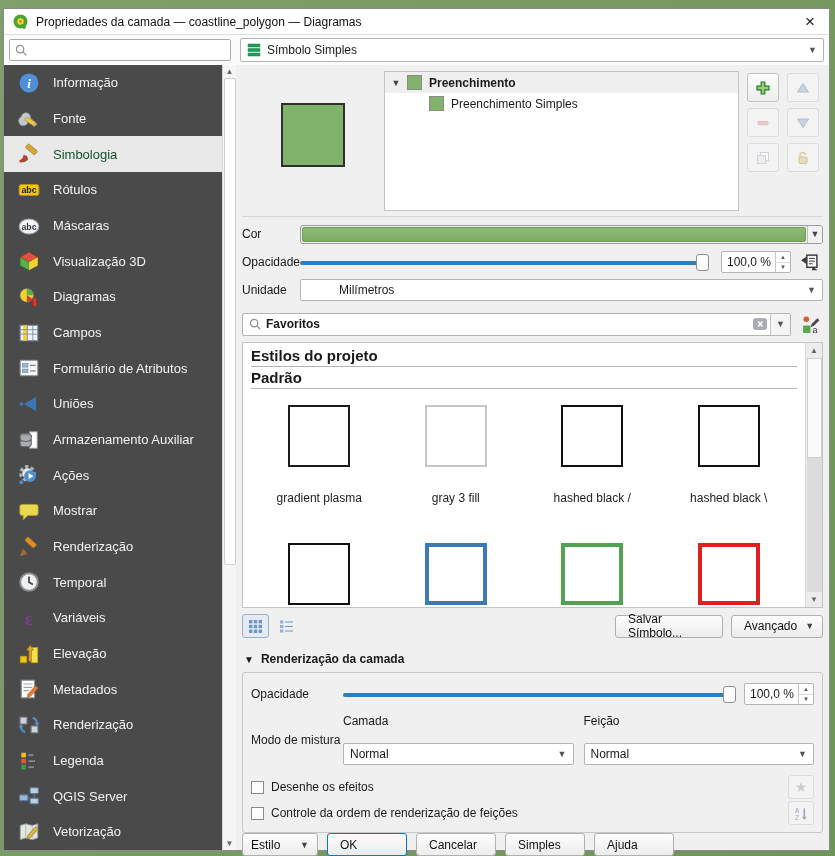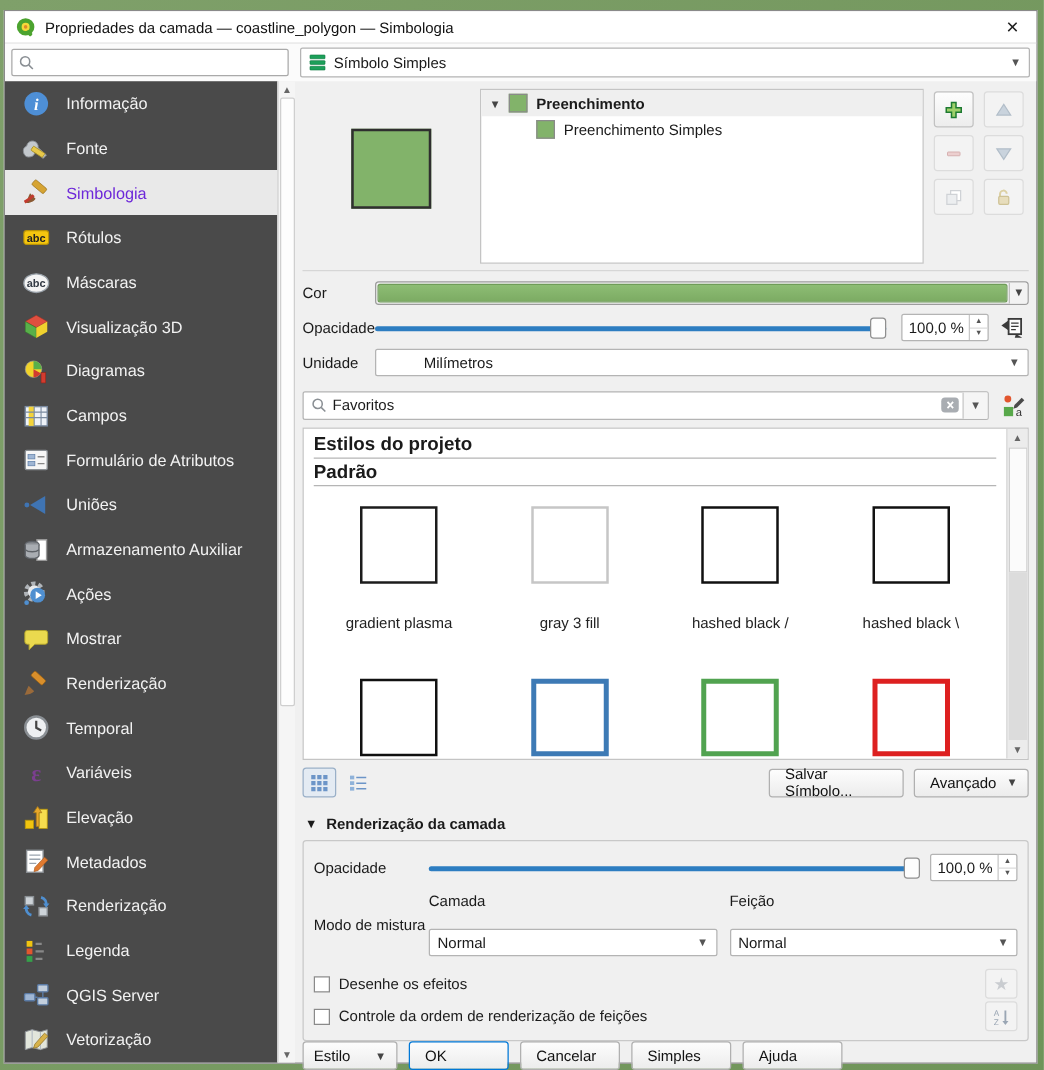--- a/index.html
+++ b/index.html
@@ -32,21 +32,21 @@
   .combo .arrow { margin-left:auto; font-size:9px; color:#555; padding-left:6px; }
   .symbol-type { flex:1; margin:0 5px 0 9px; height:24px; }
   .symbol-type .stack-icon { width:14px; height:14px; margin-right:6px; }
 
   
   .bodyrow { flex:1; display:flex; min-height:0; }
   .sidebar { width:218px; background:#4a4a4a; display:flex; flex-direction:column; }
   .side-item { height:calc(100% / 22); display:flex; align-items:center; padding-left:14px;
     color:#f2f2f2; font-size:13px; }
   .side-item svg { width:22px; height:22px; margin-right:13px; flex:0 0 auto; }
-  .side-item.selected { background:#e9e9e9; color:#6d28d9; }
+  .side-item.selected { background:#e9e9e9; color:#14532d; }
   .side-scroll { width:14px; background:#f5f5f5; border-left:1px solid #d8d8d8;
     display:flex; flex-direction:column; align-items:center; font-size:8px; color:#666; }
   .side-scroll .thumb { flex:0 0 62%; width:12px; background:#fdfdfd; border:1px solid #cfcfcf; border-radius:2px; }
   .side-scroll .sb-btn { height:13px; display:flex; align-items:center; }
   .side-scroll .track { flex:1; }
 
   
   .main { flex:1; display:flex; flex-direction:column; padding:6px 6px 6px 6px; min-width:0; }
 
   .symbol-head { height:140px; display:flex; flex:0 0 auto; }
@@ -81,21 +81,21 @@
   .spinbox { width:70px; height:22px; background:#fff; border:1px solid #b4b4b4; border-radius:2px;
     display:flex; align-items:center; margin-left:8px; flex:0 0 auto; }
   .spinbox .val { flex:1; padding-left:5px; }
   .spinbox .spins { width:15px; border-left:1px solid #c8c8c8; display:flex; flex-direction:column; height:100%; }
   .spinbox .spins span { flex:1; font-size:6px; color:#555; display:flex; align-items:center; justify-content:center; }
   .spinbox .spins span:first-child { border-bottom:1px solid #dcdcdc; }
   .override-btn { width:26px; height:24px; margin-left:6px; display:flex; align-items:center; justify-content:center; }
 
   .fav-row { display:flex; align-items:center; height:24px; margin:4px 0 6px 0; flex:0 0 auto; }
   .fav-search { flex:1; height:23px; background:#fff; border:1px solid #b4b4b4; border-radius:2px;
-    display:flex; align-items:center; padding-left:5px; }
+    display:flex; align-items:center; padding-left:5px;font-weight:bold; }
   .fav-search .ftext { flex:1; padding-left:4px; }
   .fav-search .clear { width:20px; display:flex; justify-content:center; }
   .fav-search .drop { width:20px; align-self:stretch; border-left:1px solid #c8c8c8;
     display:flex; align-items:center; justify-content:center; font-size:9px; color:#555; background:#f5f5f5; }
   .stylemgr-btn { width:26px; height:24px; margin-left:6px; display:flex; align-items:center; justify-content:center; }
 
   .styles-panel { height:266px; flex:0 0 auto; background:#fff; border:1px solid #c4c4c4;
     display:flex; overflow:hidden; }
   .styles-content { flex:1; padding:4px 8px 0 8px; overflow:hidden; }
   .styles-heading { font-size:15px; font-weight:bold; border-bottom:1px solid #b5b5b5; padding-bottom:2px; margin-bottom:2px; }
@@ -158,21 +158,21 @@
 <div class="frame">
 <div class="dialog">
 
   <div class="titlebar">
     <svg class="logo" viewBox="0 0 18 18">
       <circle cx="9" cy="9" r="7.4" fill="#4ca32f"></circle>
       <circle cx="9" cy="9" r="3.4" fill="#f5d93a"></circle>
       <circle cx="9" cy="9" r="1.5" fill="#e08a2a"></circle>
       <rect x="11.3" y="11.3" width="5.4" height="3.2" rx="1" transform="rotate(45 11.3 11.3)" fill="#4ca32f"></rect>
     </svg>
-    <span class="title">Propriedades da camada — coastline_polygon — Simbologia</span>
+    <span class="title">Propriedades da camada — coastline_polygon — Diagramas</span>
     <span class="close">×</span>
   </div>
 
   <div class="toprow">
     <div class="searchbox">
       <svg width="14" height="14" viewBox="0 0 16 16">
         <circle cx="7" cy="7" r="4.2" fill="none" stroke="#8a8f94" stroke-width="1.4"></circle>
         <path d="M10.2 10.2L14 14" stroke="#8a8f94" stroke-width="1.4"></path>
       </svg>
       <input value="" style="">

